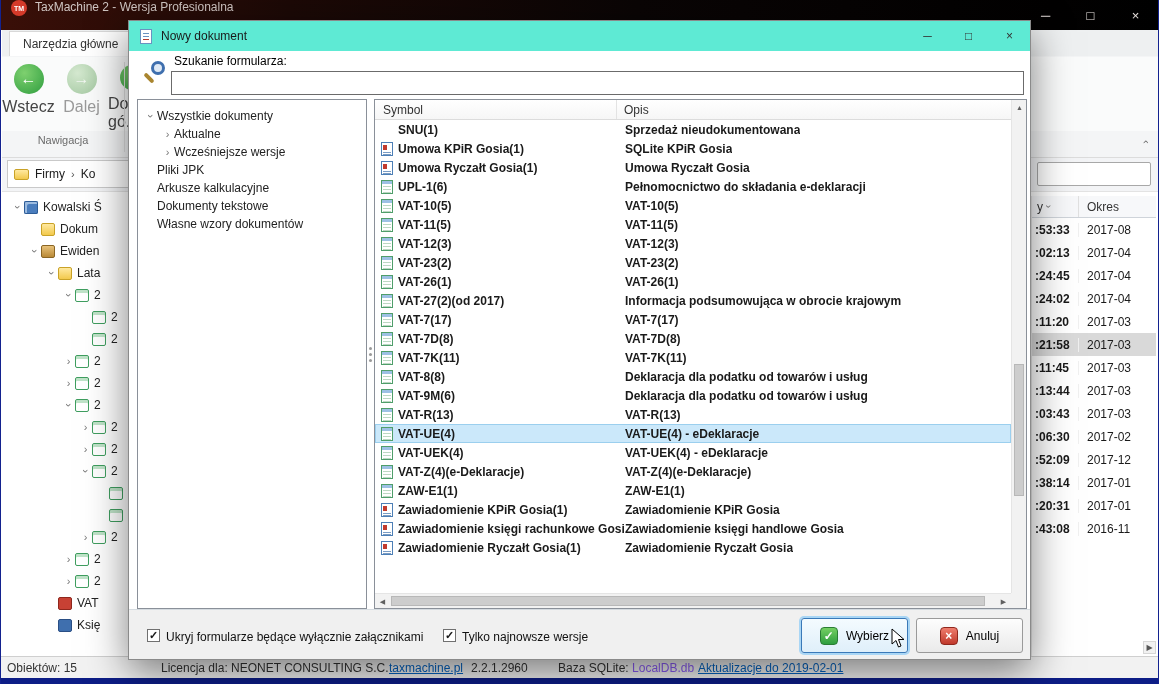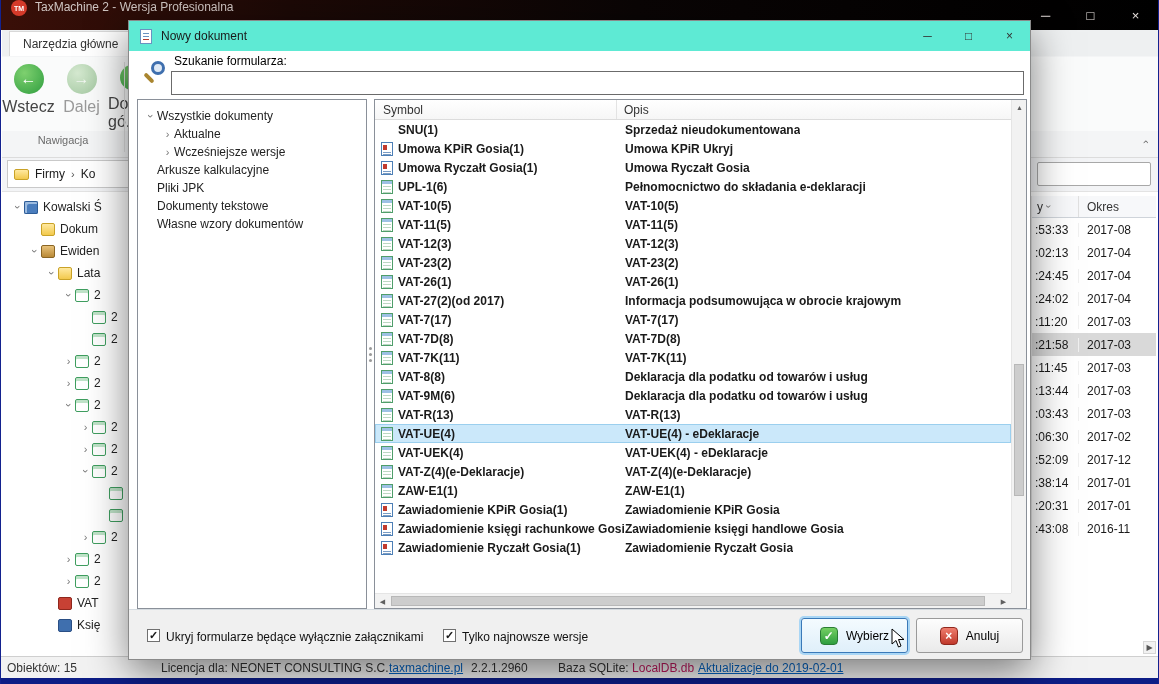--- a/index.html
+++ b/index.html
@@ -58,31 +58,31 @@
   .mi-book { background:#3f6fae; border:1px solid #2a4f85; }
 
   
   .right-table { position:absolute; left:1030px; top:196px; width:125px; height:460px; background:#fff; border-left:1px solid #e6e6e6; }
   .th { height:22px; display:flex; background:#f7f8fa; border-bottom:1px solid #cfd4da; color:#333; }
   .th-c1 { width:47px; display:flex; align-items:center; padding-left:5px; gap:4px; border-right:1px solid #e0e0e0; }
   .th-c2 { flex:1; display:flex; align-items:center; padding-left:8px; }
   .sort-chev { display:inline-block; transform:rotate(90deg); color:#777; font-size:10px; }
   .tr { height:23px; display:flex; align-items:center; }
   .tr.sel { background:#d9d9d9; }
-  .td1 { width:47px; padding-left:3px; border-right:1px solid #f0f0f0; overflow:hidden; white-space:nowrap; }
+  .td1 { width:47px; padding-left:3px; border-right:1px solid #f0f0f0; overflow:hidden; white-space:nowrap;font-weight:bold; }
   .td2 { padding-left:8px; white-space:nowrap; }
 
   .tree-hsb-right { position:absolute; left:1142px; top:641px; width:13px; height:13px; background:#f1f1f1; border:1px solid #d6d6d6;
     color:#555; font-size:8px; display:flex; align-items:center; justify-content:center; }
 
   
   .statusbar { position:absolute; left:0; top:656px; width:100%; height:22px; background:#f2f2f2; border-top:1px solid #cfcfcf; color:#333; }
   .sb { position:absolute; top:4px; white-space:nowrap; }
   .link { color:#0563c1; text-decoration:underline; }
-  .db-green { color:#be185d; }
+  .db-green { color:#8b5cf6; }
   .navy-strip { position:absolute; left:0; top:678px; width:100%; height:6px; background:#0d1d86; }
 
   
   .dialog { position:absolute; left:127px; top:20px; width:903px; height:640px; background:#fff; border:1px solid #8a8a8a;
     box-shadow:0 12px 38px rgba(0,0,0,.5); z-index:10; }
   .dlg-title { position:absolute; left:0; top:0; width:100%; height:30px; display:flex; align-items:center; background:#5eead4; }
   .dlg-ico { width:12px; height:15px; border:1px solid #6a92c0; position:relative; margin:0 9px 0 11px; background:#fff; flex:none; }
   .dlg-ico::before { content:""; position:absolute; left:2px; top:3px; right:2px; height:1px; background:#6a92c0;
     box-shadow:0 3px 0 #6a92c0, 0 6px 0 #b23b2e; }
   .dlg-controls { position:absolute; right:0; top:0; display:flex; }
@@ -408,24 +408,24 @@
         </div>
         <div class="t-row" style="padding-left: 23px;">
           <span class="exp">›</span>
           <span class="t-lbl">Aktualne</span>
         </div>
         <div class="t-row" style="padding-left: 23px;">
           <span class="exp">›</span>
           <span class="t-lbl">Wcześniejsze wersje</span>
         </div>
         <div class="t-row" style="padding-left: 19px;">
+          <span class="t-lbl">Pliki JPK</span>
+        </div>
+        <div class="t-row" style="padding-left: 19px;">
           <span class="t-lbl">Arkusze kalkulacyjne</span>
-        </div>
-        <div class="t-row" style="padding-left: 19px;">
-          <span class="t-lbl">Pliki JPK</span>
         </div>
         <div class="t-row" style="padding-left: 19px;">
           <span class="t-lbl">Dokumenty tekstowe</span>
         </div>
         <div class="t-row" style="padding-left: 19px;">
           <span class="t-lbl">Własne wzory dokumentów</span>
         </div>
       </div>
     <div class="splitter-dots"></div>
 
@@ -436,21 +436,21 @@
       </div>
       <div class="rows" id="dlg-rows">
           <div class="l-row">
             <span class="fico ico-none"></span>
             <span class="col-sym">SNU(1)</span>
             <span class="col-opis">Sprzedaż nieudokumentowana</span>
           </div>
           <div class="l-row">
             <span class="fico ico-doc"></span>
             <span class="col-sym">Umowa KPiR Gosia(1)</span>
-            <span class="col-opis">Umowa KPiR Ukryj</span>
+            <span class="col-opis">SQLite KPiR Gosia</span>
           </div>
           <div class="l-row">
             <span class="fico ico-doc"></span>
             <span class="col-sym">Umowa Ryczałt Gosia(1)</span>
             <span class="col-opis">Umowa Ryczałt Gosia</span>
           </div>
           <div class="l-row">
             <span class="fico ico-form"></span>
             <span class="col-sym">UPL-1(6)</span>
             <span class="col-opis">Pełnomocnictwo do składania e-deklaracji</span>

